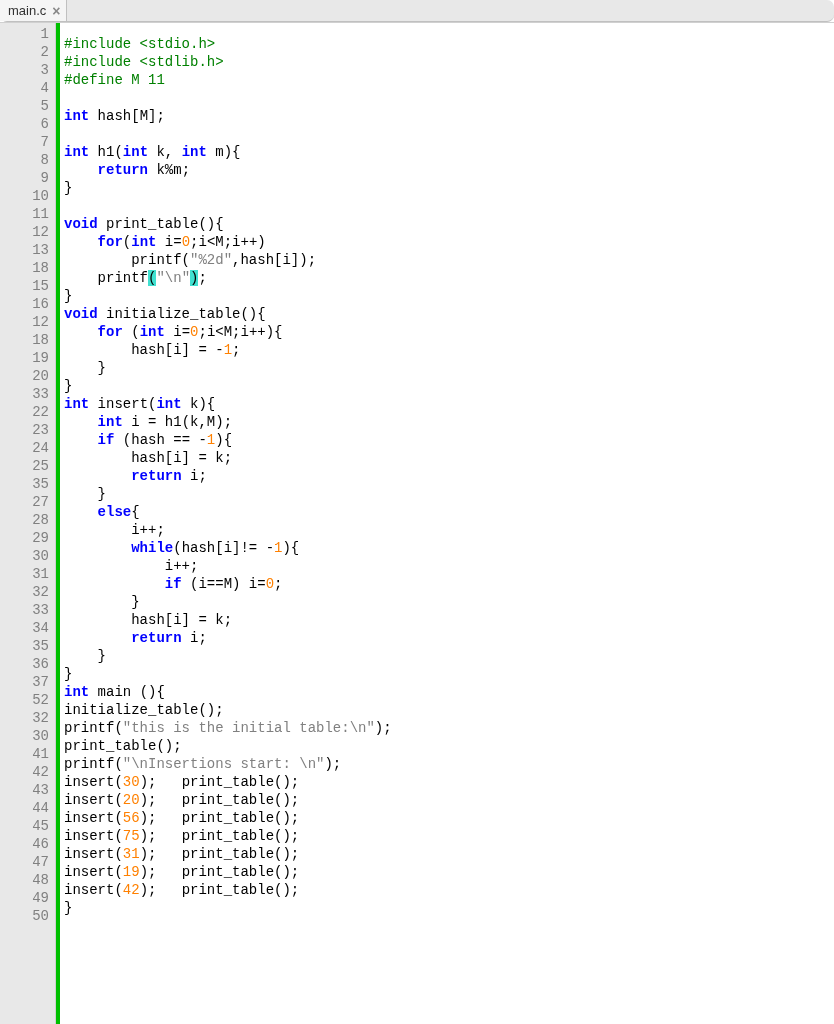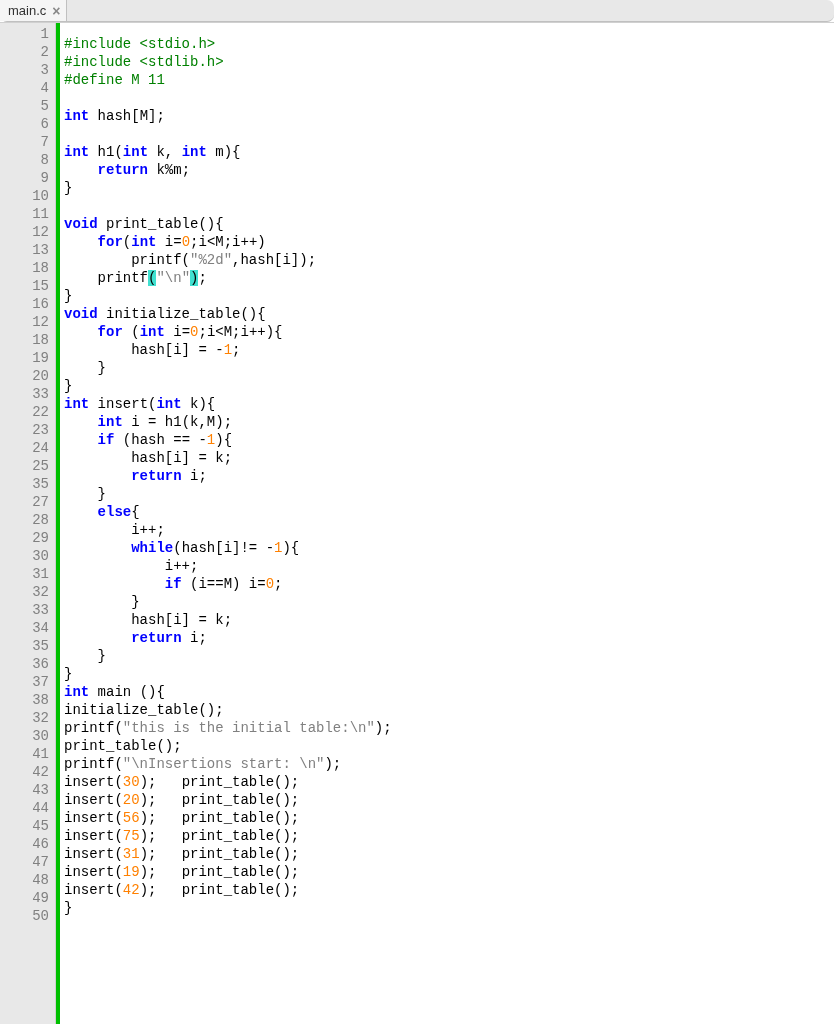--- a/index.html
+++ b/index.html
@@ -115,21 +115,21 @@
       <div>28</div>
       <div>29</div>
       <div>30</div>
       <div>31</div>
       <div>32</div>
       <div>33</div>
       <div>34</div>
       <div>35</div>
       <div>36</div>
       <div>37</div>
-      <div>38</div>
+      <div>52</div>
       <div>32</div>
       <div>30</div>
       <div>41</div>
       <div>42</div>
       <div>43</div>
       <div>44</div>
       <div>45</div>
       <div>46</div>
       <div>47</div>
       <div>48</div>

